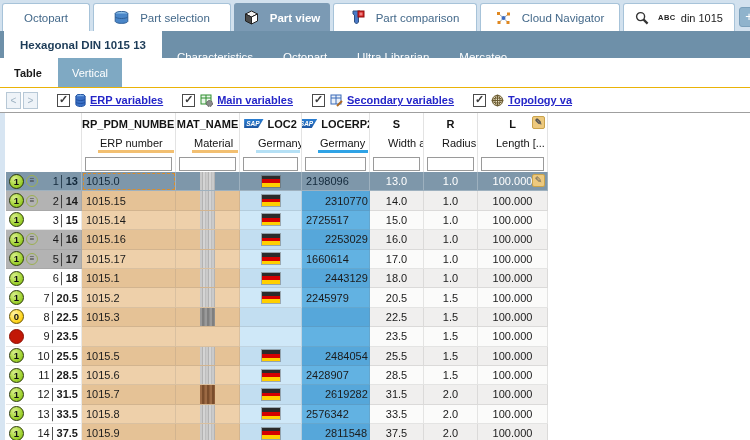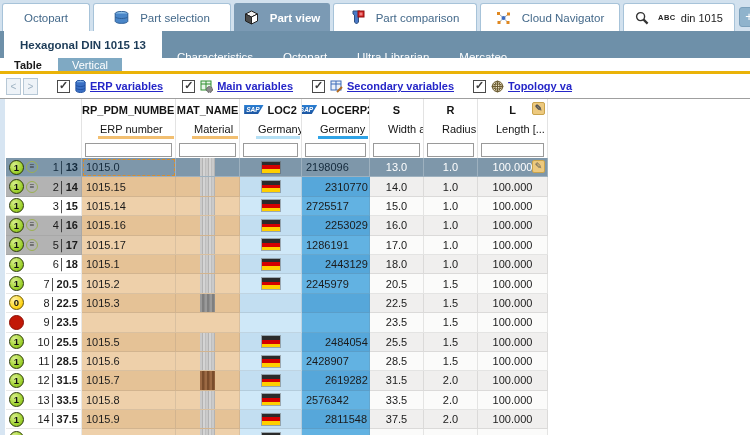--- a/index.html
+++ b/index.html
@@ -24,21 +24,21 @@
   .plusbtn{width:20px;height:20px;margin:0 0 4px 1px;background:#8fb3cc;border:1px solid #7ba0bb;border-radius:3px;
     color:#fff;font-size:13px;line-height:17px;text-align:center;flex:0 0 auto;}
 
   
   .bar2{height:27px;background:#6e90a9;display:flex;align-items:stretch;}
   .part-tab{background:#fff;color:#1d3c58;font-weight:bold;font-size:11.5px;display:flex;align-items:center;
     padding:0 16px;margin-left:4px;}
   .menu-item{color:#fff;font-size:11.5px;display:flex;align-items:center;padding:0 15px;white-space:nowrap;margin-top:24px;}
 
   
-  .viewtabs{height:16px;background:#fff;display:flex;align-items:stretch;border-bottom:3px solid #eab308;}
+  .viewtabs{height:30px;background:#fff;display:flex;align-items:stretch;border-bottom:1px solid #eab308;}
   .vtab{font-size:11px;display:flex;align-items:center;padding:0 14px;}
   .vtab.active{color:#1a1a1a;font-weight:bold;}
   .vtab.inactive{background:#7fa9c3;color:#fff;margin-left:2px;}
 
   
   .findrow{height:24px;display:flex;align-items:center;background:#fff;padding-left:4px;}
   .findinput{width:382px;height:18px;border:1px solid #8fa8bd;font-size:11px;padding:0 5px;color:#444;
     font-family:"Liberation Sans",sans-serif;outline:none;}
   .findinput::placeholder{color:#858585;}
   .navbtn{width:15px;height:17px;margin-left:2px;background:#eef3f8;border:1px solid #b7c8d6;color:#9eb2c2;
@@ -429,21 +429,21 @@
           <div class="cell c-mat">
             <div class="matstrip m-steel"></div>
           </div>
           <div class="cell c-loc">
             <div class="flag">
               <div class="f-b"></div>
               <div class="f-r"></div>
               <div class="f-g"></div>
             </div>
           </div>
-          <div class="cell c-lerp">1286191</div>
+          <div class="cell c-lerp">1660614</div>
           <div class="cell c-srl">17.0</div>
           <div class="cell c-srl">1.0</div>
           <div class="cell c-srl c-l">100.000</div>
         </div>
         <div class="grow alt">
           <div class="cell c-num">
             <div class="sico s-ok">1</div>
             <span class="rownum">6│<b>18</b></span>
           </div>
           <div class="cell c-erp">1015.1</div>

